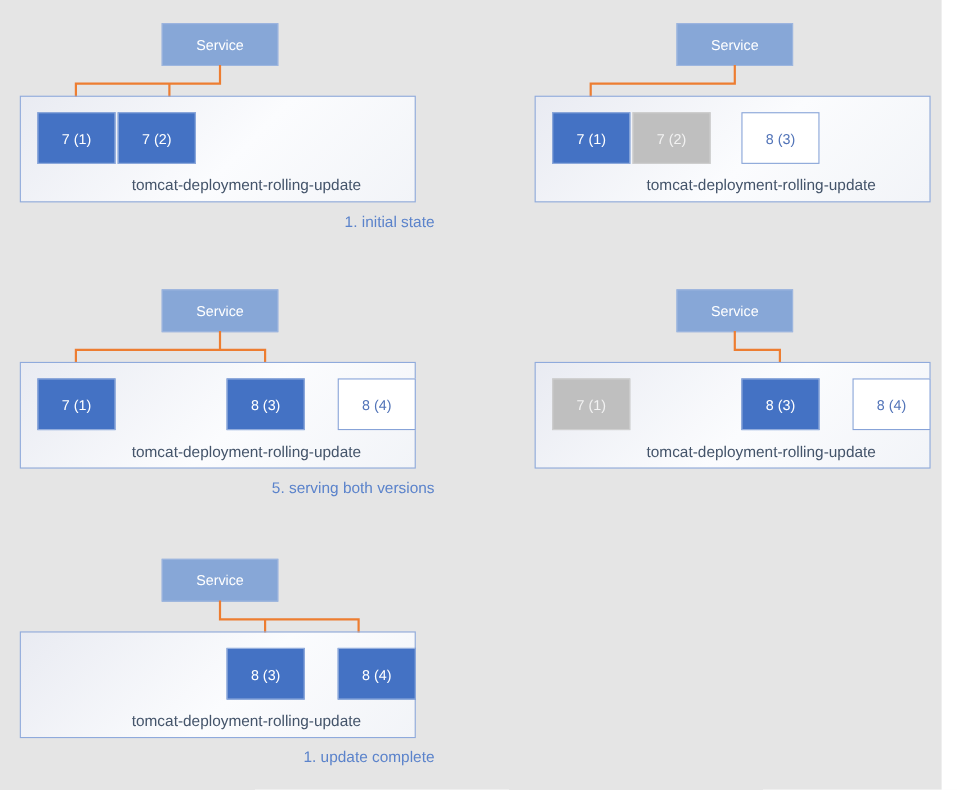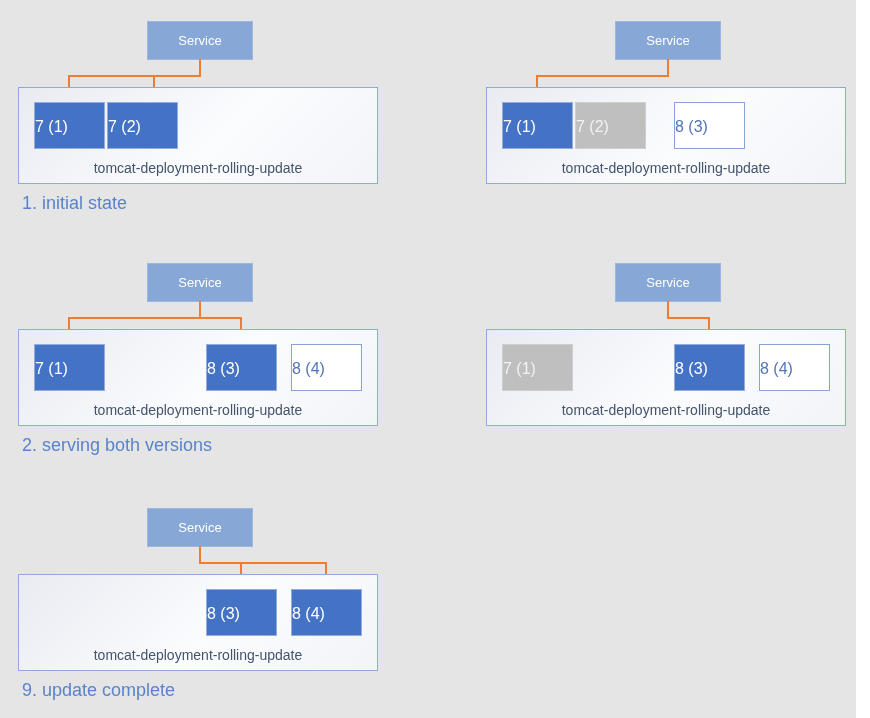--- a/index.html
+++ b/index.html
@@ -48,59 +48,61 @@
     width: 358px;
     height: 95px;
     border: 1px solid #8faadc;
     background: linear-gradient(135deg, #e9ebf2 0%, #fbfcfe 55%, #f2f4f8 100%);
   }
   .pod {
     position: absolute;
     top: 14px;
     width: 71px;
     height: 47px;
-    font-size: 16px;
+    font-size: 13px;
     line-height: 47px;
+    text-align: center;
     box-sizing: border-box;
   }
   .pod-active {
     background: #4472c4;
     border: 1px solid #93addd;
     color: #ffffff;
   }
   .pod-stopped {
     background: #bfbfbf;
     border: 1px solid #cfcfcf;
     color: #f2f2f2;
   }
   .pod-new {
     background: #ffffff;
     border: 1.5px solid #87a3d8;
     color: #5274b8;
   }
   .slot-a { left: 15px; }
   .slot-b { left: 88px; }
   .slot-c { left: 187px; }
-  .slot-d { left: 272px; }
+  .slot-d { left: 288px; }
   .deployment-label {
     position: absolute;
     bottom: 7px;
     left: 0;
     width: 100%;
     text-align: center;
     font-size: 14px;
     color: #44546a;
+    padding-left: 26px;
   }
   .caption {
     position: absolute;
     top: 172px;
-    left: 4px;
+    left: 17px;
     width: 100%;
-    text-align: left;
-    font-size: 18px;
+    text-align: right;
+    font-size: 14px;
     color: #5b83cb;
   }
   .arrow-line {
     fill: none;
     stroke: #ed7d31;
     stroke-width: 2;
     stroke-linejoin: miter;
   }
   .arrow-head {
     fill: #ed7d31;
@@ -147,21 +149,21 @@
       <path class="arrow-line" d="M182,38 L182,56 M51,69 L51,55 L223,55 L223,69"></path>
       <polygon class="arrow-head" points="45.5,68 56.5,68 51,78"></polygon>
       <polygon class="arrow-head" points="217.5,68 228.5,68 223,78"></polygon>
     </svg>
     <div class="deployment-box">
       <div class="pod pod-active slot-a">7 (1)</div>
       <div class="pod pod-active slot-c">8 (3)</div>
       <div class="pod pod-new slot-d">8 (4)</div>
       <div class="deployment-label">tomcat-deployment-rolling-update</div>
     </div>
-    <div class="caption">2. serving both versions</div>
+    <div class="caption">5. serving both versions</div>
   </div>
 
   <div class="stage" style="left:486px; top:263px;">
     <div class="service-box">Service</div>
     <svg class="connector" viewBox="0 0 360 82">
       <path class="arrow-line" d="M182,38 L182,55 L223,55 L223,69"></path>
       <polygon class="arrow-head" points="217.5,68 228.5,68 223,78"></polygon>
     </svg>
     <div class="deployment-box">
       <div class="pod pod-stopped slot-a">7 (1)</div>
@@ -176,16 +178,16 @@
     <svg class="connector" viewBox="0 0 360 82">
       <path class="arrow-line" d="M182,38 L182,55 L308,55 L308,69 M223,55 L223,69"></path>
       <polygon class="arrow-head" points="217.5,68 228.5,68 223,78"></polygon>
       <polygon class="arrow-head" points="302.5,68 313.5,68 308,78"></polygon>
     </svg>
     <div class="deployment-box">
       <div class="pod pod-active slot-c">8 (3)</div>
       <div class="pod pod-active slot-d">8 (4)</div>
       <div class="deployment-label">tomcat-deployment-rolling-update</div>
     </div>
-    <div class="caption">9. update complete</div>
+    <div class="caption">1. update complete</div>
   </div>
 
 </div>
 
 </body></html>

